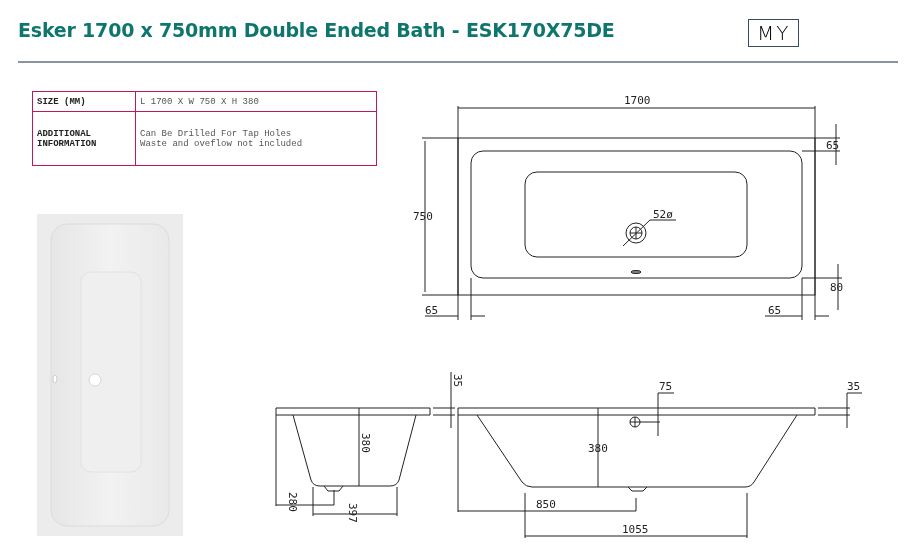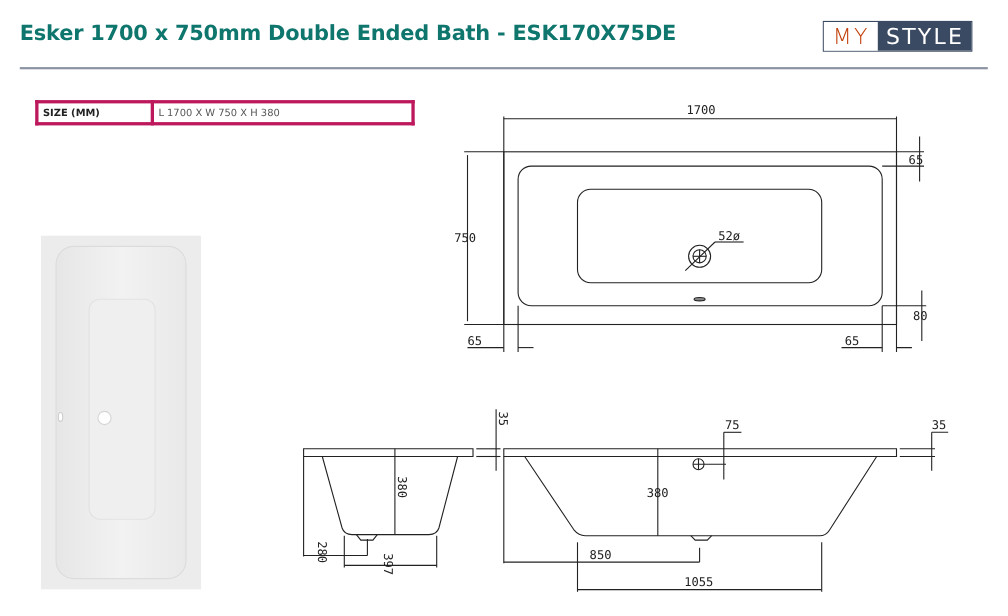--- a/index.html
+++ b/index.html
@@ -1,44 +1,47 @@
 <!DOCTYPE html>
 <html><head>
 <meta charset="utf-8">
 <style>
   html,body{margin:0;padding:0;background:#fff;}
   body{width:916px;height:560px;position:relative;overflow:hidden;font-family:"DejaVu Sans",sans-serif;color:#333;}
   .title{position:absolute;left:18px;top:19px;font-size:19px;font-weight:bold;color:#0f766e;letter-spacing:-0.2px;}
   .hr{position:absolute;left:18px;top:61px;width:880px;height:2px;background:#8a93a3;}
   .logo{position:absolute;left:748px;top:19px;height:26px;display:flex;border:1px solid #3b4a63;}
-  .logo .my{background:#fff;color:#c2410c;font-size:20px;padding:0 8px;line-height:26px;letter-spacing:2px;font-family:"DejaVu Sans",sans-serif;font-weight:300;}
+  .logo .my{background:#fff;color:#000000;font-size:20px;padding:0 8px;line-height:26px;letter-spacing:2px;font-family:"DejaVu Sans",sans-serif;font-weight:300;}
   .logo .style{background:#3b4a63;color:#fff;font-size:20px;padding:0 7px;line-height:26px;letter-spacing:2px;}
   table.spec{position:absolute;left:32px;top:91px;border-collapse:collapse;width:345px;font-size:9px;}
-  table.spec td{border:3px solid #be185d;padding:0 4px;vertical-align:middle;}
+  table.spec td{border:1px solid #be185d;padding:0 4px;vertical-align:middle;font-family:Liberation Mono, monospace;}
   table.spec td.k{font-weight:bold;width:94px;color:#222;}
   table.spec td.v{color:#555;}
   .photo{position:absolute;left:37px;top:214px;width:146px;height:322px;}
   svg.dwg{position:absolute;left:0;top:0;}
   .dim{font-family:"DejaVu Sans Mono",monospace;font-size:11px;fill:#222;}
 </style>
 </head>
 <body>
 
 <div class="title">Esker 1700 x 750mm Double Ended Bath - ESK170X75DE</div>
 <div class="logo">
   <span class="my">MY</span>
-  <span class="style">STYLE</span>
 </div>
 <div class="hr"></div>
 
 <table class="spec">
   <tbody>
       <tr style="height:20px">
     <td class="k">SIZE (MM)</td>
     <td class="v">L 1700 X W 750 X H 380</td>
+  </tr>
+  <tr style="height:54px">
+    <td class="k"><span>ADDITIONAL</span><br><span>INFORMATION</span></td>
+    <td class="v"><span>Can Be Drilled For Tap Holes</span><br><span>Waste and oveflow not included</span></td>
   </tr>
 </tbody>
   </table>
 
 <div class="photo">
   <svg width="146" height="322" viewBox="0 0 146 322">
     <defs>
       <linearGradient id="g1" x1="0" x2="1" y1="0" y2="0">
         <stop offset="0" stop-color="#e6e6e6"></stop>
           <stop offset="0.5" stop-color="#f2f2f2"></stop>

